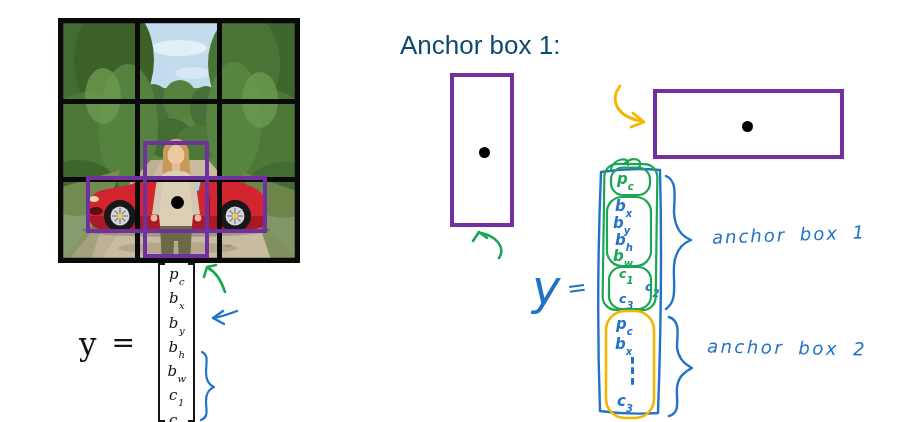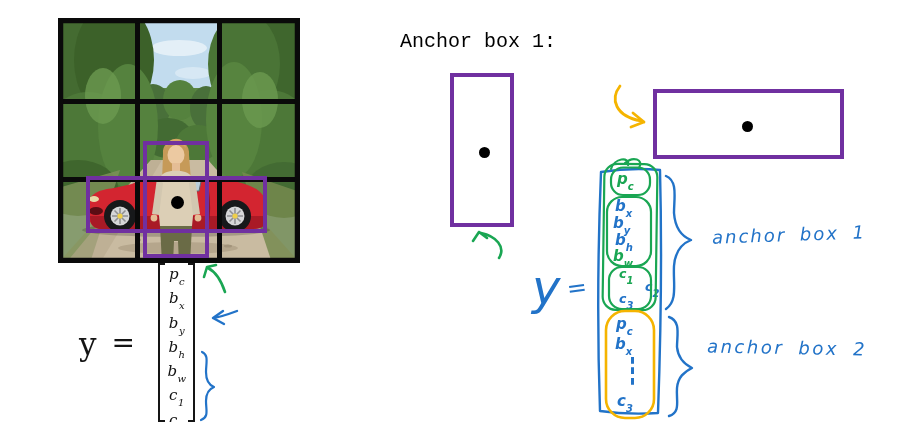--- a/index.html
+++ b/index.html
@@ -2,21 +2,21 @@
 <html><head>
 <meta charset="utf-8">
 <style>
   html,body{margin:0;padding:0;background:#ffffff;}
   .page{position:relative;width:902px;height:422px;background:#fff;overflow:hidden;
         font-family:"DejaVu Serif",serif;}
   .abs{position:absolute;}
   *{box-sizing:border-box;}
 
   
-  .title{font-family:Liberation Mono, monospace;font-size:20px;color:#000000;white-space:nowrap;}
+  .title{font-family:Liberation Sans, sans-serif;font-size:26px;color:#0c4a6e;white-space:nowrap;}
 
   
   .pbox{border:4px solid #7030A0;background:transparent;}
   .dot{background:#000;border-radius:50%;}
 
   
   .mvec{width:37px;height:159px;}
   .brk{position:absolute;top:0;bottom:0;width:7px;}
   .brk-l{left:0;border-left:2.4px solid #151515;border-top:2.4px solid #151515;border-bottom:2.4px solid #151515;}
   .brk-r{right:0;border-right:2.4px solid #151515;border-top:2.4px solid #151515;border-bottom:2.4px solid #151515;}

